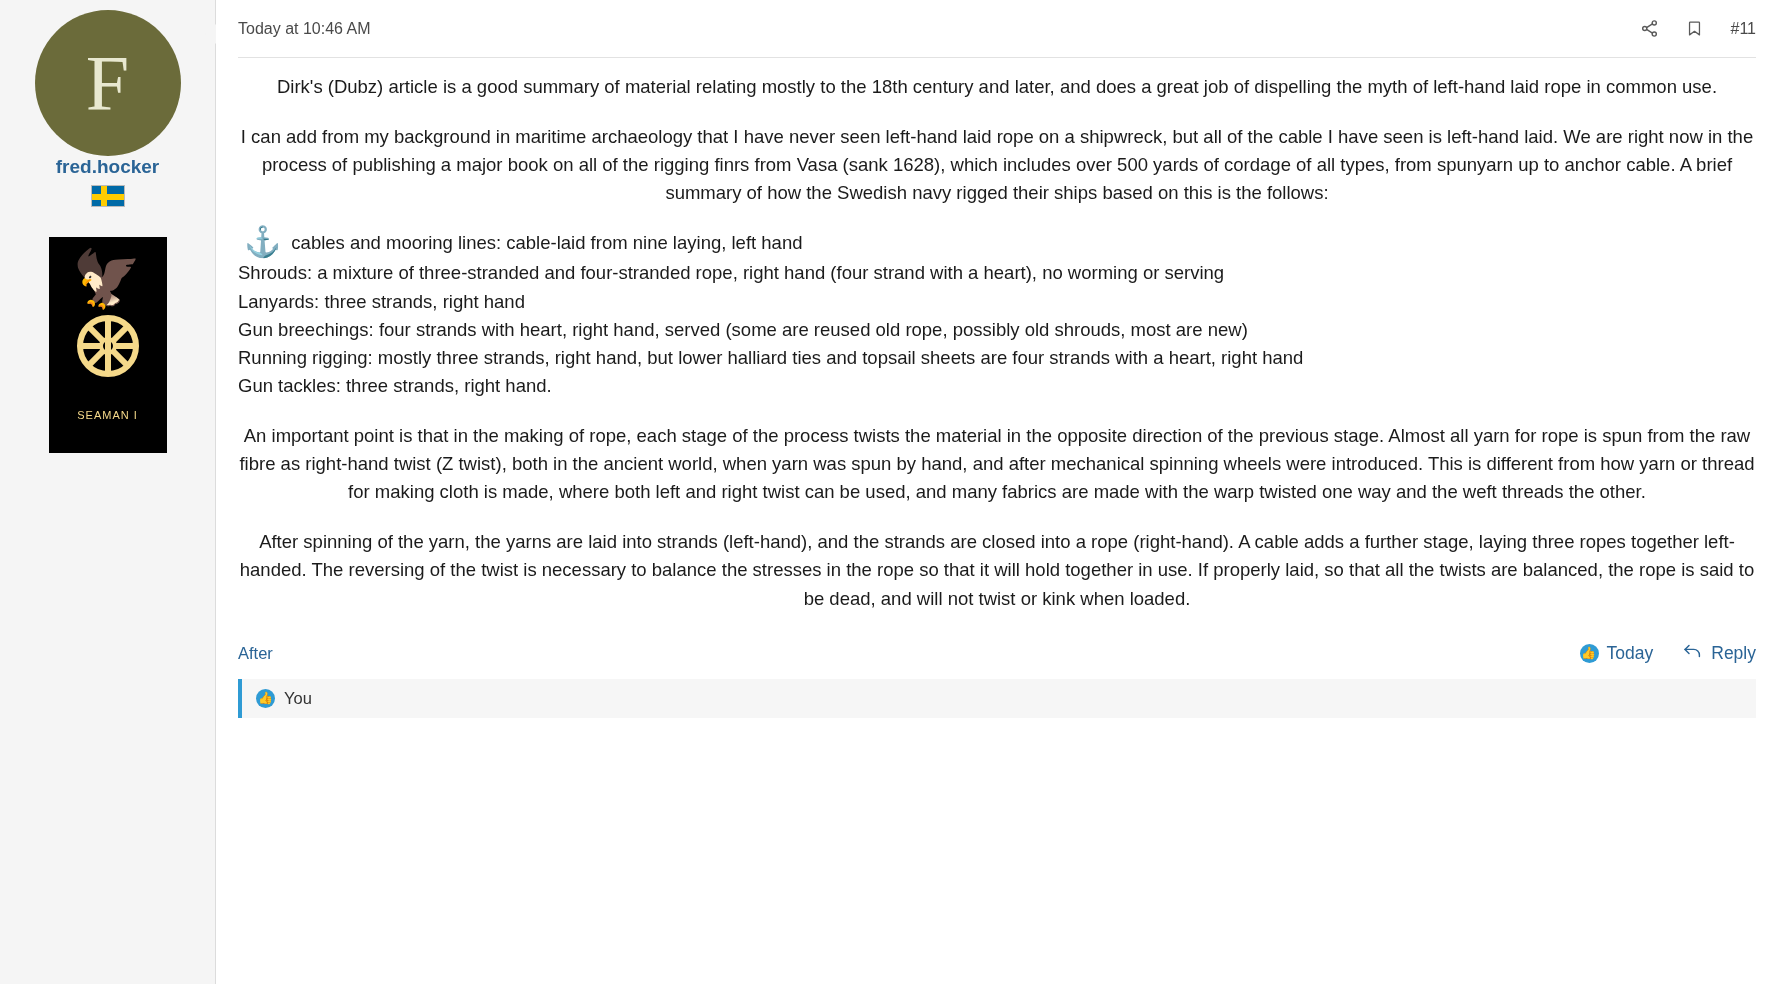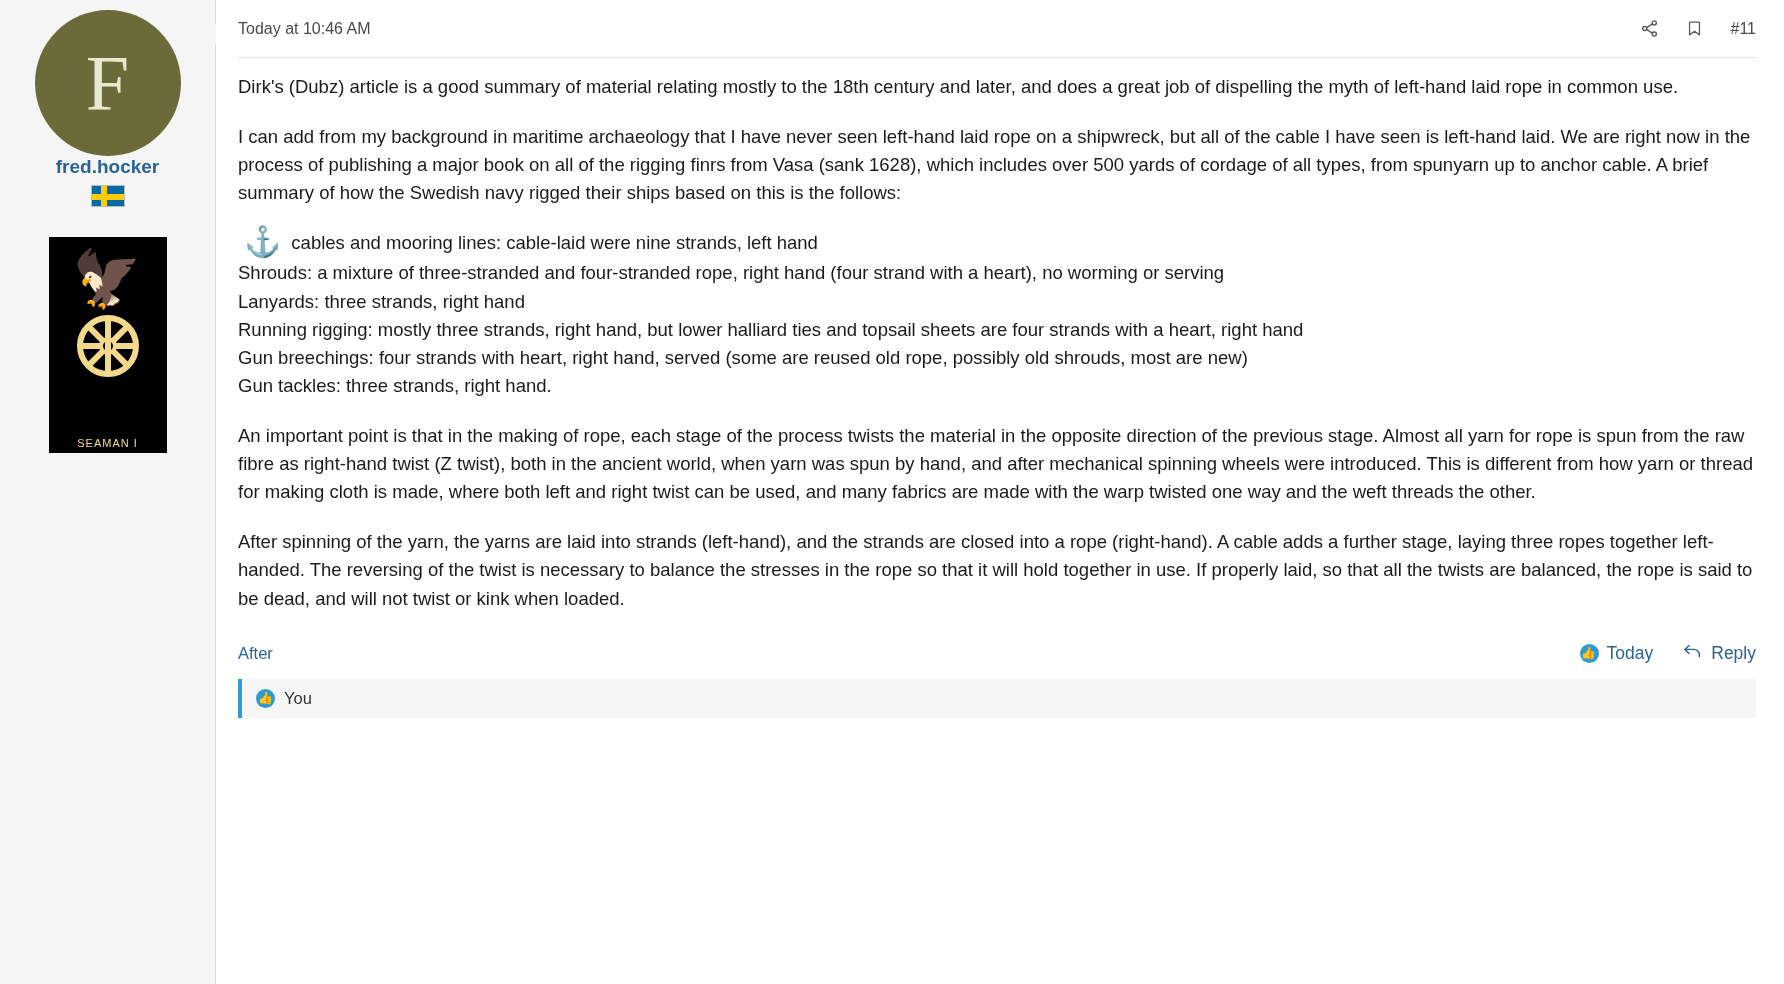--- a/index.html
+++ b/index.html
@@ -123,21 +123,21 @@
     position: absolute;
     width: 18px; height: 18px;
     border-radius: 50%;
     background: #000;
     border: 4px solid #f5d98a;
     left: 50%; top: 50%;
     transform: translate(-50%,-50%);
   }
   .rank-label {
     position: absolute;
-    bottom: 4px;
+    bottom: 32px;
     width: 100%;
     text-align: center;
     color: #f5d98a;
     font-size: 11px;
     letter-spacing: 1px;
     font-family: "Liberation Sans", sans-serif;
   }
 
   
   .post-col {
@@ -172,21 +172,21 @@
   }
   .hdr-icons svg { display: block; }
   .post-number { color: #4a4a4a; font-size: 16px; }
 
   .post-body {
     font-size: 18.5px;
     line-height: 1.52;
     color: #1b1b1b;
     padding-top: 15px;
   }
-  .post-body p { margin: 0 0 22px 0; }
+  .post-body p { margin: 0 0 22px 0; text-align: center; }
   .post-body p:last-child { margin-bottom: 0; }
 
   .list-block { margin: 0 0 22px 0; }
   .list-block .row { display: block; }
   .list-block .row.first {
     display: flex;
     align-items: flex-start;
     gap: 10px;
   }
   .anchor-icon {
@@ -298,26 +298,26 @@
       </span>
     </div>
 
     <div class="post-body">
       <p>Dirk's (Dubz) article is a good summary of material relating mostly to the 18th century and later, and does a great job of dispelling the myth of left-hand laid rope in common use.</p>
       <p>I can add from my background in maritime archaeology that I have never seen left-hand laid rope on a shipwreck, but all of the cable I have seen is left-hand laid. We are right now in the process of publishing a major book on all of the rigging finrs from Vasa (sank 1628), which includes over 500 yards of cordage of all types, from spunyarn up to anchor cable. A brief summary of how the Swedish navy rigged their ships based on this is the follows:</p>
 
       <div class="list-block">
         <div class="row first">
           <span class="anchor-icon">⚓</span>
-          <span>cables and mooring lines: cable-laid were nine strands, left hand</span>
+          <span>cables and mooring lines: cable-laid from nine laying, left hand</span>
         </div>
         <div class="row">Shrouds: a mixture of three-stranded and four-stranded rope, right hand (four strand with a heart), no worming or serving</div>
         <div class="row">Lanyards: three strands, right hand</div>
+        <div class="row">Gun breechings: four strands with heart, right hand, served (some are reused old rope, possibly old shrouds, most are new)</div>
         <div class="row">Running rigging: mostly three strands, right hand, but lower halliard ties and topsail sheets are four strands with a heart, right hand</div>
-        <div class="row">Gun breechings: four strands with heart, right hand, served (some are reused old rope, possibly old shrouds, most are new)</div>
         <div class="row">Gun tackles: three strands, right hand.</div>
       </div>
 
       <p>An important point is that in the making of rope, each stage of the process twists the material in the opposite direction of the previous stage. Almost all yarn for rope is spun from the raw fibre as right-hand twist (Z twist), both in the ancient world, when yarn was spun by hand, and after mechanical spinning wheels were introduced. This is different from how yarn or thread for making cloth is made, where both left and right twist can be used, and many fabrics are made with the warp twisted one way and the weft threads the other.</p>
       <p>After spinning of the yarn, the yarns are laid into strands (left-hand), and the strands are closed into a rope (right-hand). A cable adds a further stage, laying three ropes together left-handed. The reversing of the twist is necessary to balance the stresses in the rope so that it will hold together in use. If properly laid, so that all the twists are balanced, the rope is said to be dead, and will not twist or kink when loaded.</p>
     </div>
 
     <div class="post-footer">
       <a class="report-link" href="#">After</a>
       <div class="footer-right">

